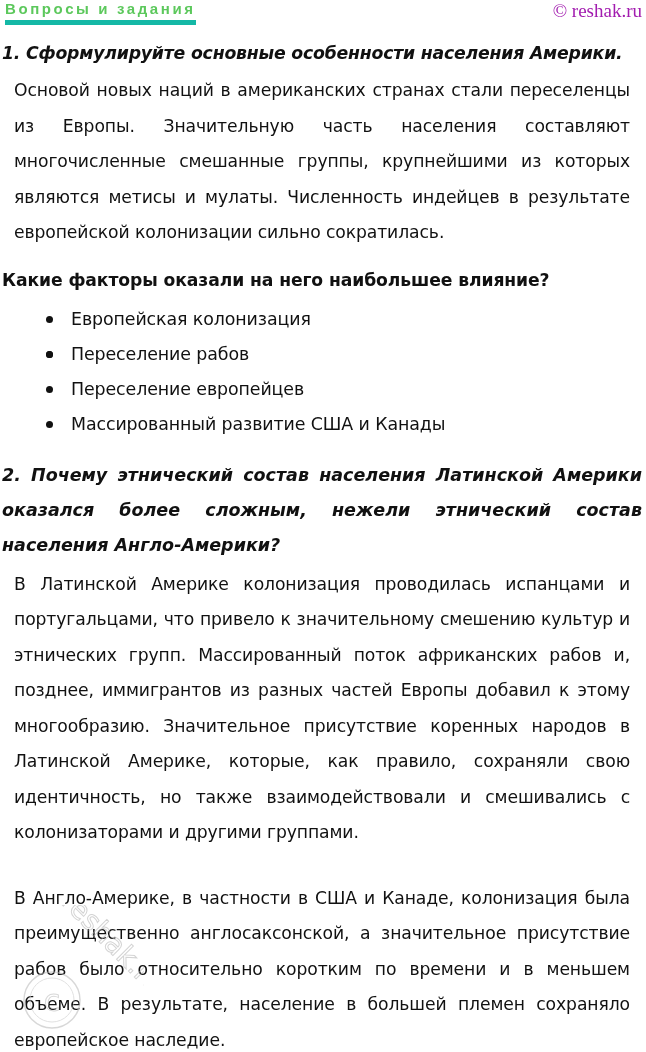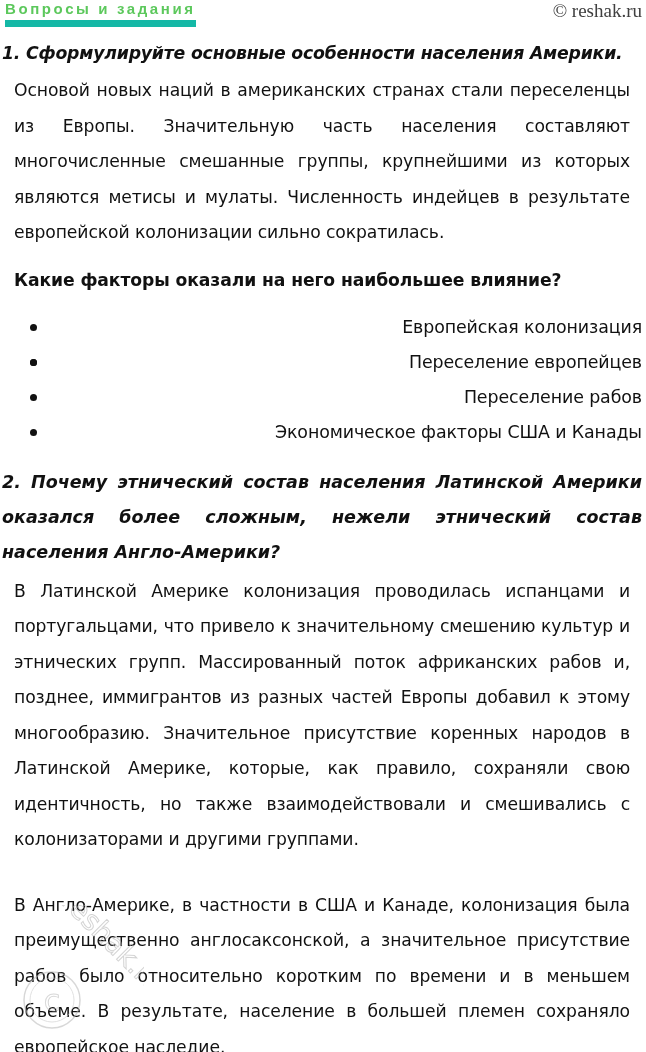--- a/index.html
+++ b/index.html
@@ -25,30 +25,30 @@
       position: absolute;
       left: 5px;
       top: 0px;
       font-family: "Liberation Sans", sans-serif;
       font-weight: bold;
       font-size: 15px;
       letter-spacing: 2.6px;
       color: #5cc85c;
       line-height: 18px;
       padding-bottom: 2px;
-      border-bottom: 7px solid #14b8a6;
+      border-bottom: 5px solid #14b8a6;
     }
     .copyright {
       position: absolute;
       right: 4px;
       top: 0px;
       font-family: "Liberation Serif", serif;
       font-size: 19px;
       line-height: 22px;
-      color: #404040;
+      color: #a21caf;
     }
     .content {
       position: absolute;
       left: 2px;
       top: 36px;
       width: 640px;
     }
     .q-title {
       font-weight: bold;
       font-size: 17.5px;
@@ -69,30 +69,29 @@
       text-align-last: left;
       letter-spacing: -0.1px;
     }
     .gap {
       height: 6px;
     }
     .sub-q {
       font-weight: bold;
       font-size: 17.2px;
       line-height: 35px;
-      margin: 12px;
+      margin: 0;
       margin-top: 4px;
       letter-spacing: -0.1px;
     }
     ul.factors {
       list-style: none;
-      margin: 0;
+      margin: 16px;
       padding: 0;
       margin-top: 4px;
-      text-align: right;
     }
     ul.factors li {
       position: relative;
       padding-left: 53px;
       font-size: 17.4px;
       line-height: 35px;
       letter-spacing: -0.1px;
     }
     ul.factors li .bullet {
       position: absolute;
@@ -127,23 +126,23 @@
 
 <div class="content">
 
   <section>
     <h2 class="q-title q1-title">1. Сформулируйте основные особенности населения Америки.</h2>
     <p class="answer" style="margin-top:2px;">Основой новых наций в американских странах стали переселенцы из Европы. Значительную часть населения составляют многочисленные смешанные группы, крупнейшими из которых являются метисы и мулаты. Численность индейцев в результате европейской колонизации сильно сократилась.</p>
     <h3 class="sub-q">Какие факторы оказали на него наибольшее влияние?</h3>
     <ul class="factors">
       <li><span class="bullet"></span><span>Европейская колонизация</span></li>
       <li><span class="bullet"></span></li>
+      <li><span class="bullet"></span><span>Переселение рабов</span></li>
       <li><span class="bullet"></span><span>Переселение европейцев</span></li>
-      <li><span class="bullet"></span><span>Переселение рабов</span></li>
-      <li><span class="bullet"></span><span>Экономическое факторы США и Канады</span></li>
+      <li><span class="bullet"></span><span>Массированный развитие США и Канады</span></li>
     </ul>
   </section>
 
   <section>
     <h2 class="q-title q2-title">2. Почему этнический состав населения Латинской Америки оказался более сложным, нежели этнический состав населения Англо-Америки?</h2>
     <p class="answer" style="margin-top:4px;">В Латинской Америке колонизация проводилась испанцами и португальцами, что привело к значительному смешению культур и этнических групп. Массированный поток африканских рабов и, позднее, иммигрантов из разных частей Европы добавил к этому многообразию. Значительное присутствие коренных народов в Латинской Америке, которые, как правило, сохраняли свою идентичность, но также взаимодействовали и смешивались с колонизаторами и другими группами.</p>
     <div class="gap"></div>
     <p class="answer">В Англо-Америке, в частности в США и Канаде, колонизация была преимущественно англосаксонской, а значительное присутствие рабов было относительно коротким по времени и в меньшем объеме. В результате, население в большей племен сохраняло европейское наследие.</p>
   </section>
 

